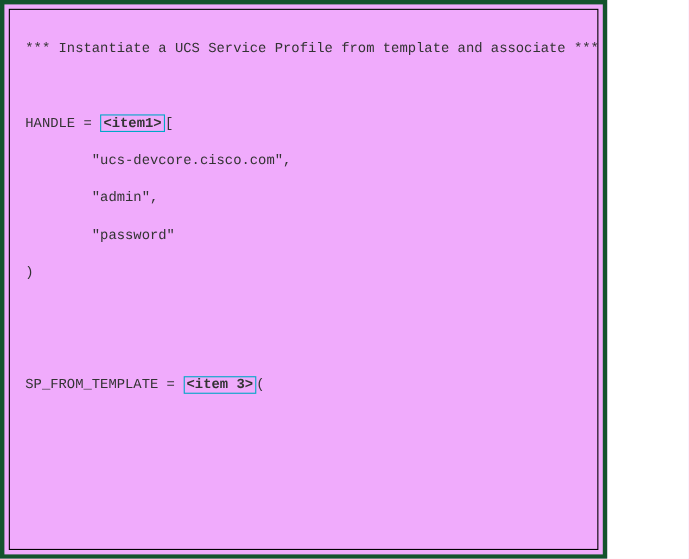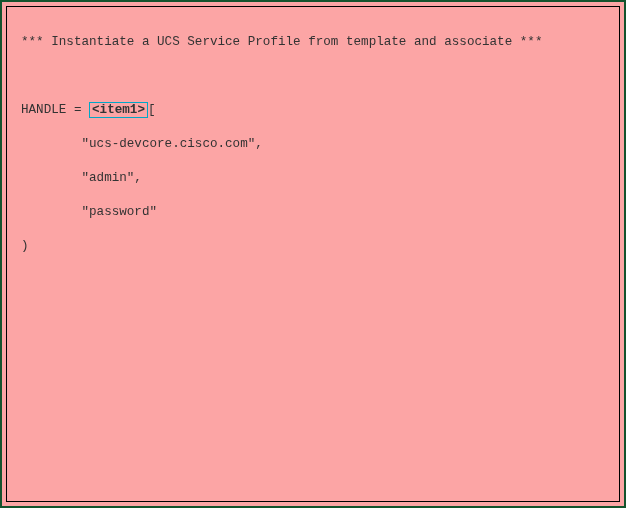--- a/index.html
+++ b/index.html
@@ -2,25 +2,25 @@
 <html><head>
 <meta charset="utf-8">
 <style>
   html, body {
     margin: 0;
     padding: 0;
     background: #ffffff;
   }
   .outer {
     box-sizing: border-box;
-    width: 626px;
+    width: 552px;
     height: 508px;
-    border: 2px solid #14532d;
+    border: 4px solid #14532d;
     padding: 4px;
-    background: #fca5a5;
+    background: #f0abfc;
   }
   .inner {
     box-sizing: border-box;
     width: 100%;
     height: 100%;
     border: 1px solid #000;
     padding: 10px 14px;
     font-family: "Courier New", Courier, monospace;
     font-size: 12.6px;
     line-height: 17px;
@@ -46,20 +46,21 @@
 <div class="inner">
 <span class="line">*** Instantiate a UCS Service Profile from template and associate ***</span>
 <span class="line"> </span>
 <span class="line"><span>HANDLE = </span><span class="item-box">&lt;item1&gt;</span><span>[</span></span>
 <span class="line">        "ucs-devcore.cisco.com",</span>
 <span class="line">        "admin",</span>
 <span class="line">        "password"</span>
 <span class="line">)</span>
 <span class="line"> </span>
 <span class="line"> </span>
+<span class="line"><span>SP_FROM_TEMPLATE = </span><span class="item-box">&lt;item 3&gt;</span><span>(</span></span>
 
 
 
 
 
 
 
 
 
 

